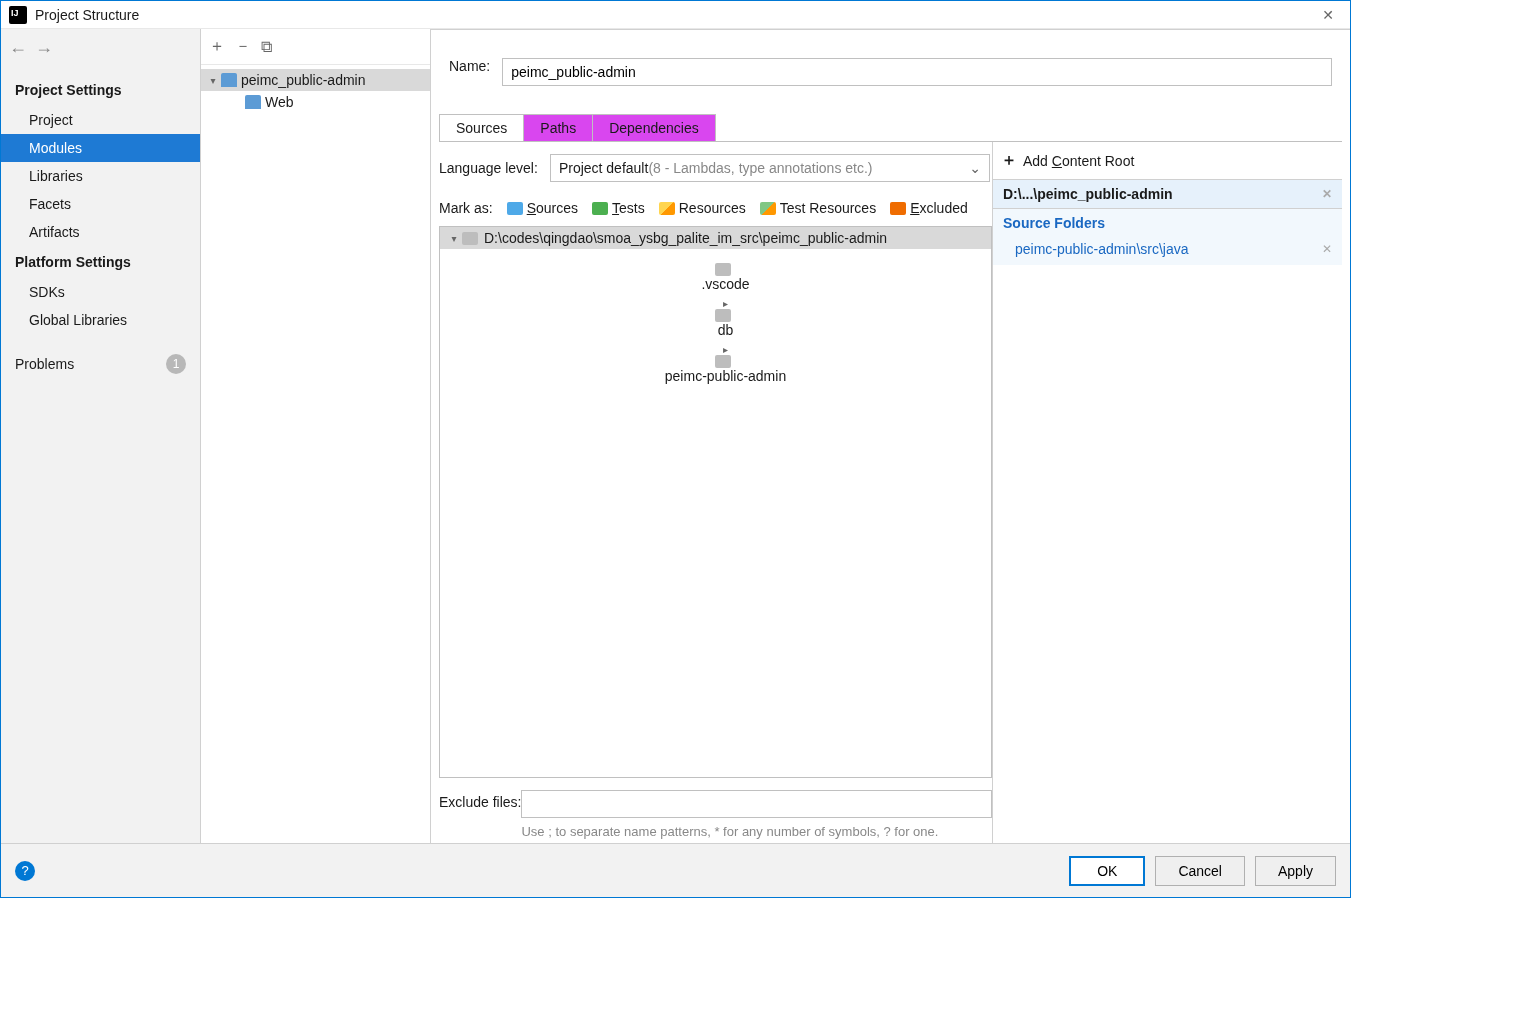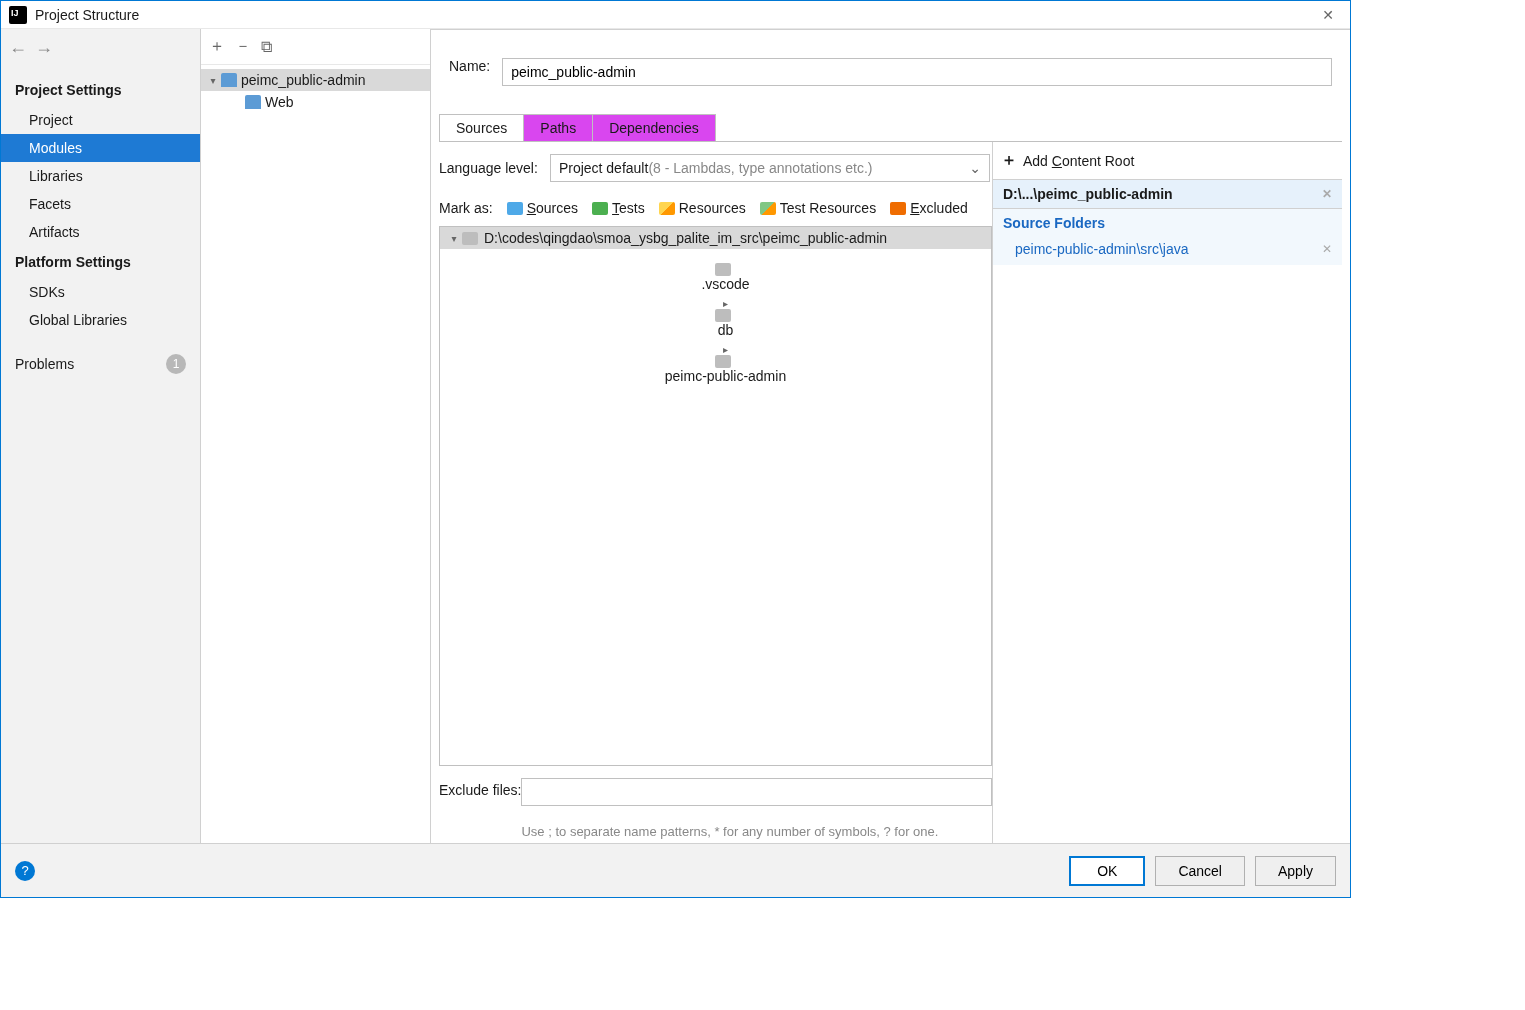--- a/index.html
+++ b/index.html
@@ -77,21 +77,21 @@
     .f-chevron { width: 16px; font-size: 10px; color: #666; text-align: center; }
     .f-chevron.none { visibility: hidden; }
     .f-icon { width: 16px; height: 13px; background: #bdbdbd; margin-right: 6px; border-radius: 2px; }
     .f-row.root { background: #d9d9d9; }
     .indent1 { padding-left: 26px; flex-direction: column; }
     
     .exclude-row { padding: 12px 0 4px 0; display: flex; align-items: flex-start; gap: 0; }
     .exclude-row label { font-size: 14px; padding-top: 4px; }
     .exclude-col { flex: 1; }
     .exclude-col input { width: 100%; padding: 5px 8px; border: 1px solid #c0c0c0; font-size: 14px; }
-    .hint { color: #888; font-size: 13px; padding-top: 6px; margin-top: 12px; }
+    .hint { color: #888; font-size: 13px; padding-top: 6px; }
     
     .cr-header { display: flex; align-items: center; padding: 8px 8px; font-size: 14px; gap: 6px; cursor: pointer; }
     .plus-icon { font-weight: bold; font-size: 16px; }
     .cr-root { background: #e6f1fb; padding: 6px 10px; font-weight: bold; font-size: 14px; display: flex; align-items: center; border-top: 1px solid #d0d0d0; border-bottom: 1px solid #d0d0d0; }
     .cr-root .x { margin-left: auto; color: #aaa; font-size: 12px; cursor: pointer; }
     .cr-section { padding: 6px 10px; font-weight: bold; color: #1a68c2; font-size: 14px; background: #f2f8fd; }
     .cr-folder { padding: 4px 10px 8px 22px; color: #1a68c2; font-size: 14px; background: #f2f8fd; display: flex; align-items: center; }
     .cr-folder .x { margin-left: auto; color: #aaa; font-size: 12px; cursor: pointer; }
     
     

